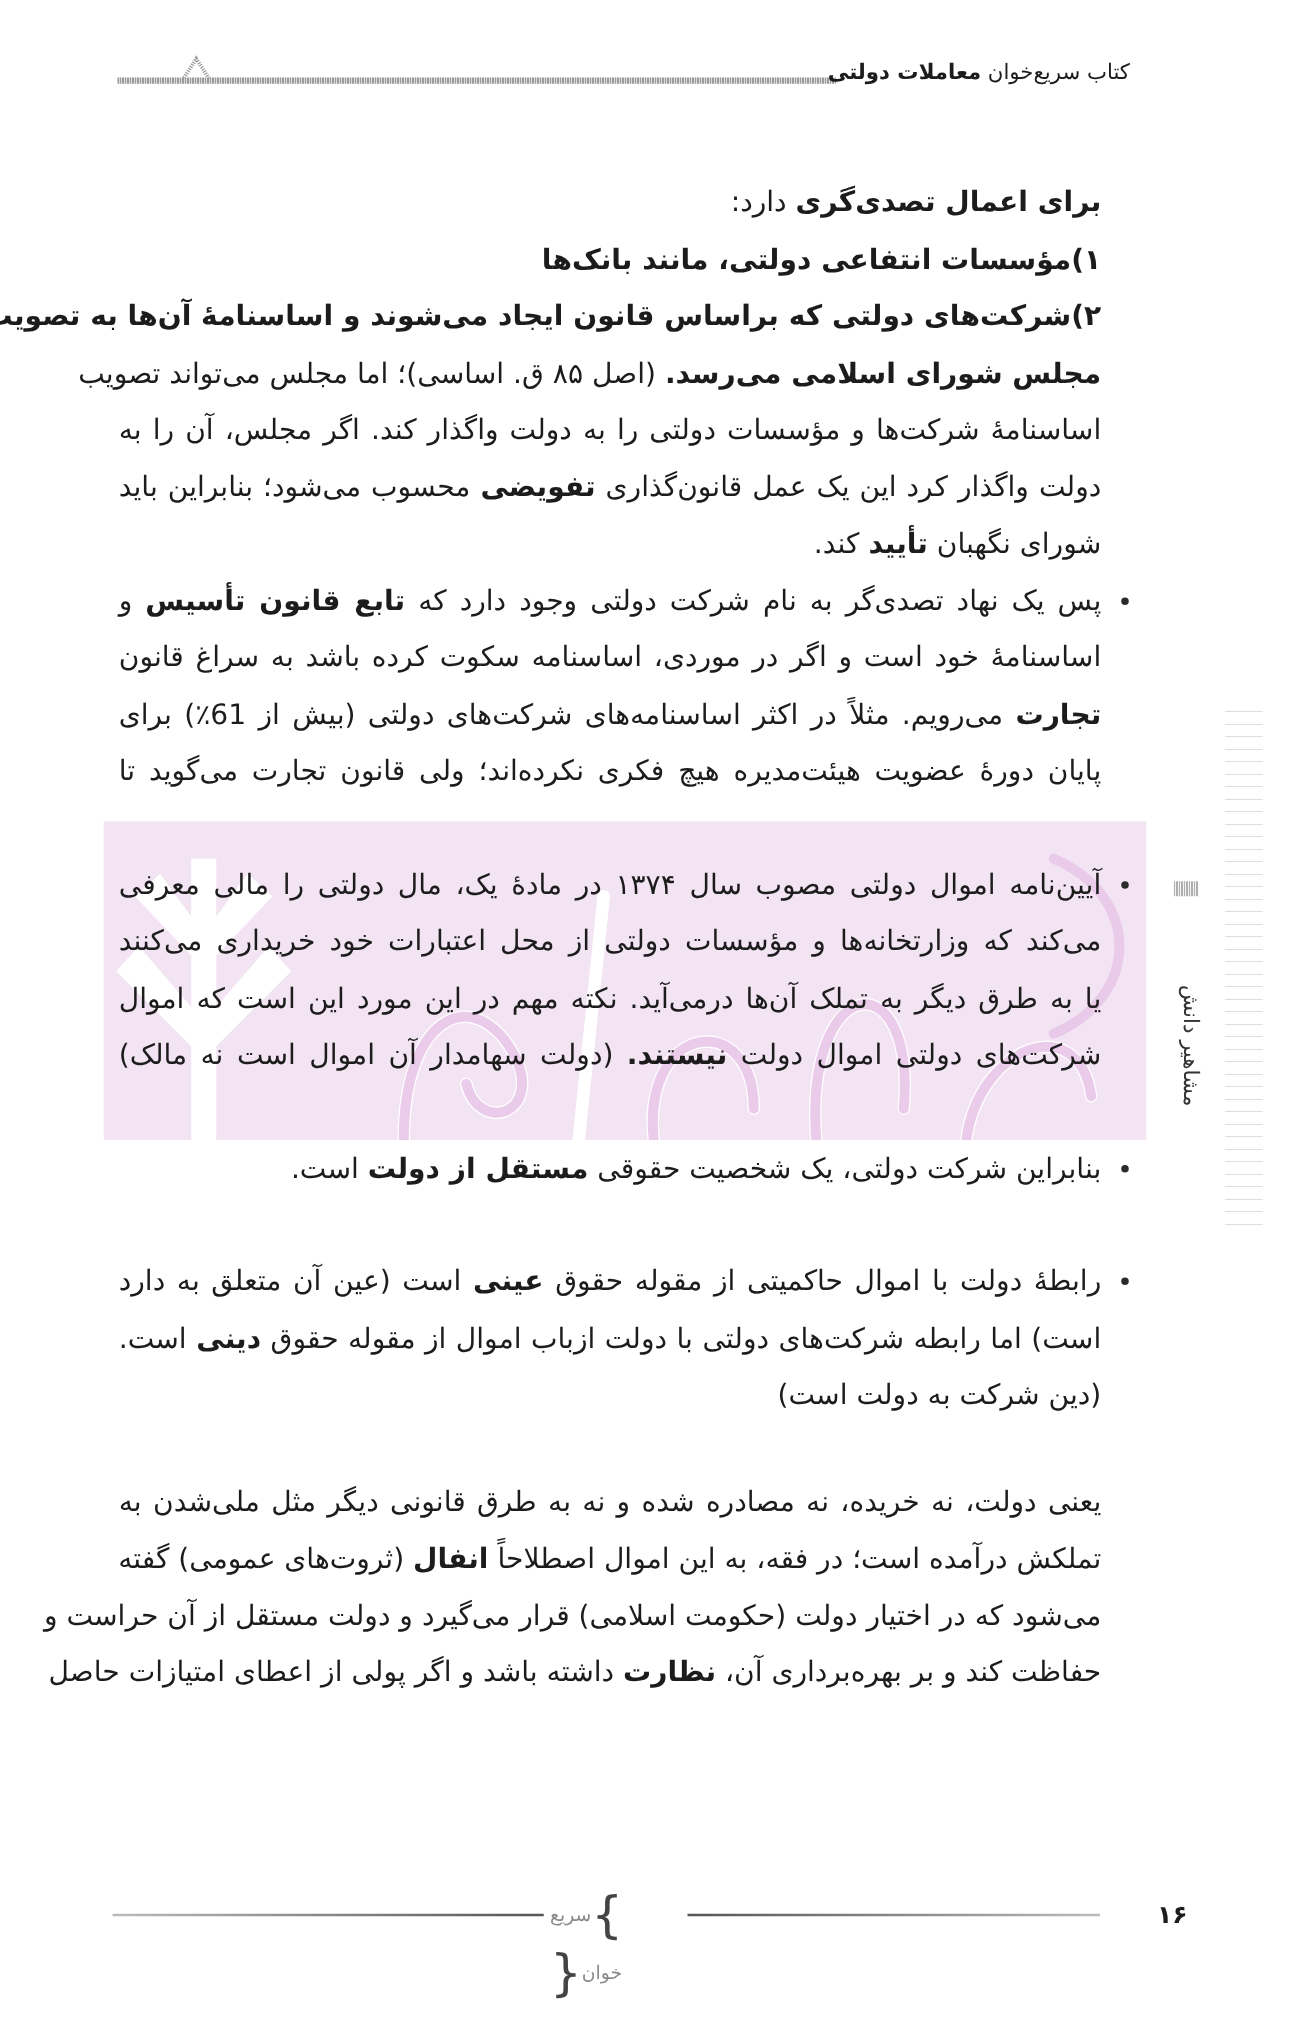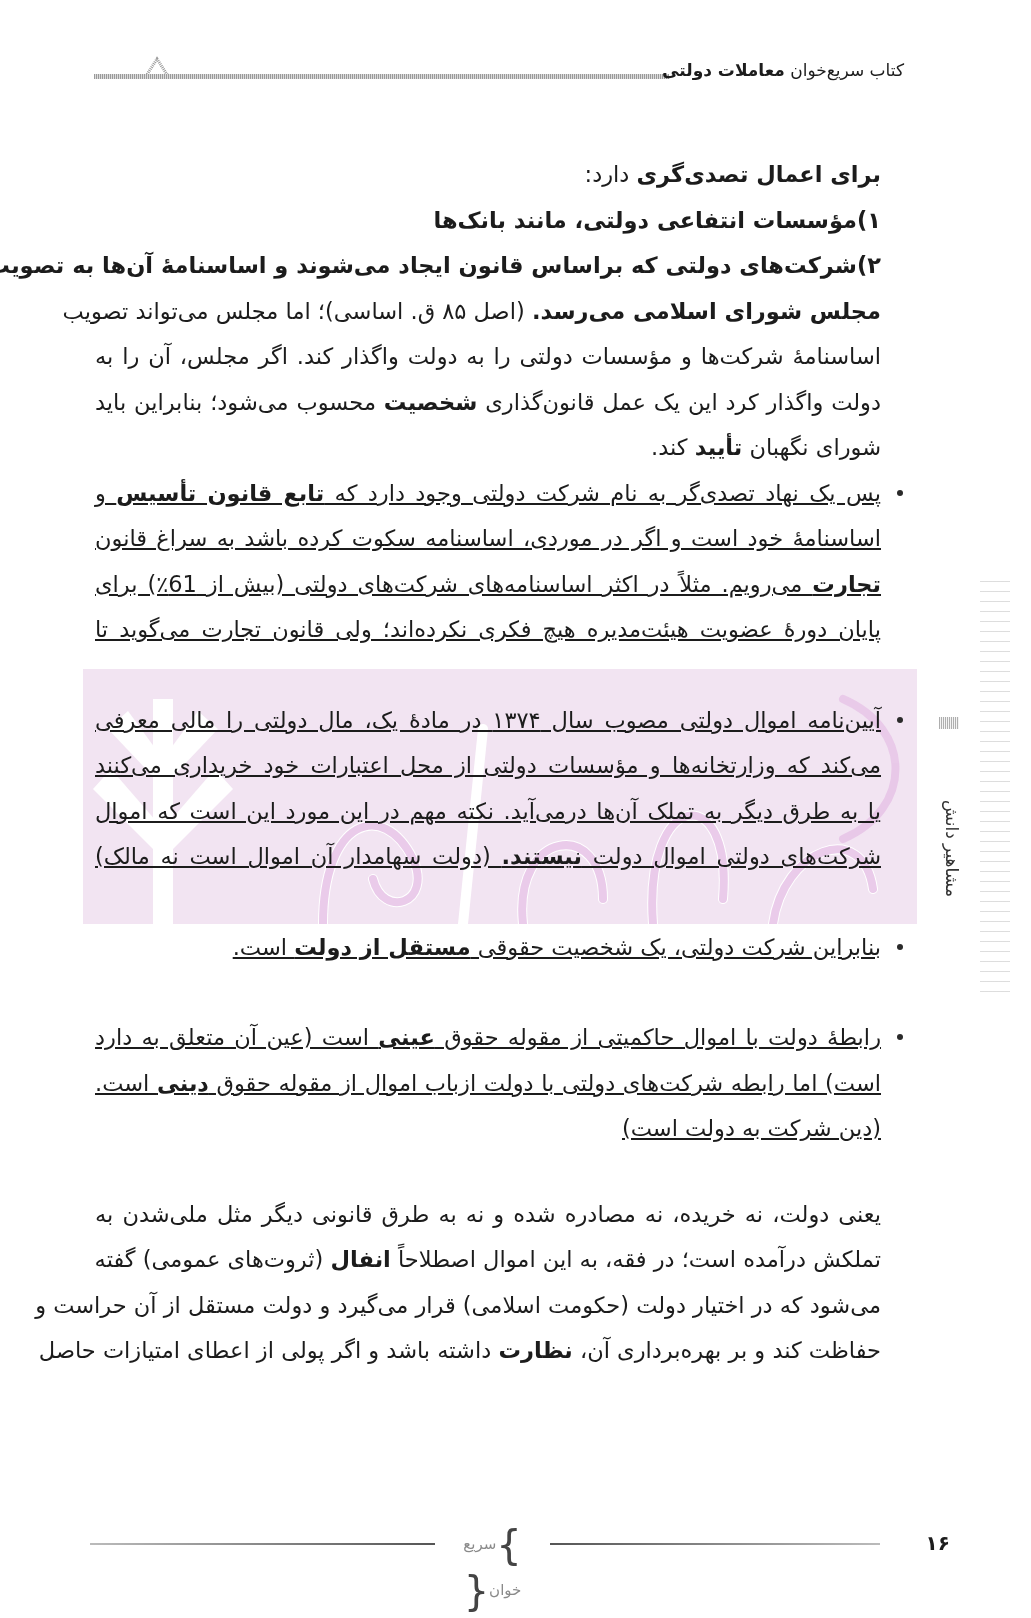--- a/index.html
+++ b/index.html
@@ -1,42 +1,42 @@
 <!DOCTYPE html>
 <html lang="fa" dir="rtl"><head>
 <meta charset="utf-8">
 <style>
   html, body { margin: 0; padding: 0; background: #ffffff; }
   body {
     width: 1031px; height: 1618px; position: relative; overflow: hidden;
     font-family: "DejaVu Sans", "Liberation Sans", sans-serif;
     color: #1c1c1c;
   }
-  .page { position: absolute; left: 0; top: 12px; width: 1031px; height: 1276px; }
+  .page { position: absolute; left: 0; top: 0; width: 1031px; height: 1276px; }
 
   
   .header { position: absolute; top: 40px; left: 94px; width: 810px; height: 40px; }
   .header-title { position: absolute; right: 0; top: 8px; font-size: 17px; white-space: nowrap; direction: rtl; }
   .header-title b { font-weight: 700; }
   .header-rule {
     position: absolute; left: 0; top: 22px; width: 575px; height: 5px;
     background: repeating-linear-gradient(90deg, #9a9a9a 0 1px, #dcdcdc 1px 2px);
   }
   .header-peak { position: absolute; left: 28px; top: 4px; width: 70px; height: 24px; }
 
   
   .watermark { position: absolute; left: 83px; top: 657px; width: 834px; height: 255px; z-index: 0; }
   .wm-box { position: absolute; inset: 0; background: #f0dff0; opacity: 0.85; }
 
   
   .content { position: absolute; left: 95px; right: 150px; top: 140px; z-index: 1; direction: rtl; text-align: justify; }
   .line { font-size: 22.5px; line-height: 45.5px; text-align: justify; text-align-last: justify; white-space: nowrap; }
   .line.last { text-align-last: right; }
   .para { margin: 0; }
-  .bullet-block { position: relative; padding-right: 0; text-decoration: underline; }
+  .bullet-block { position: relative; padding-right: 0; }
   .bullet-dot { position: absolute; right: -22px; top: 19px; width: 6px; height: 6px; border-radius: 50%; background: #2a2a2a; }
   .gap-xl { height: 45px; }
   .gap-lg { height: 40px; }
   .heading { font-size: 29px; font-weight: 700; line-height: 50px; margin-top: 8px; }
   b, .bold { font-weight: 700; }
 
   
   .side-label {
     position: absolute; left: 932px; top: 735px; width: 30px; height: 150px;
     writing-mode: vertical-rl; font-size: 17px; color: #333; white-space: nowrap; direction: rtl;
@@ -47,21 +47,21 @@
   .side-stamp { position: absolute; left: 939px; top: 705px; width: 20px; height: 12px;
     background: repeating-linear-gradient(90deg, #9a9a9a 0 1px, #f0f0f0 1px 2px); opacity: .8; }
 
   
   .footer { position: absolute; top: 1505px; left: 90px; width: 860px; height: 60px; }
   .footer-rule-left { position: absolute; left: 0; top: 26px; width: 345px; height: 2px;
     background: linear-gradient(90deg, #bbb, #555); }
   .footer-rule-right { position: absolute; left: 460px; top: 26px; width: 330px; height: 2px;
     background: linear-gradient(90deg, #555, #bbb); }
   .footer-logo { position: absolute; left: 350px; top: 4px; width: 105px; height: 46px; font-size: 15px;
-    color: #8a8a8a; text-align: center; line-height: 46px; }
+    color: #8a8a8a; text-align: left; line-height: 46px; }
   .footer-logo .brace { font-size: 40px; color: #444; line-height: 40px; vertical-align: middle; }
   .page-number { position: absolute; right: 0; top: 14px; font-size: 20px; font-weight: 700; }
 </style>
 </head>
 <body>
 
 <div class="page">
 
   <div class="header">
     <svg class="header-peak" viewBox="0 0 70 24">
@@ -102,21 +102,21 @@
 
   <div class="content">
 
     <div class="line last para"><b>برای اعمال تصدی‌گری</b><span> دارد:</span></div>
 
     <div class="line last bold">۱)مؤسسات انتفاعی دولتی، مانند بانک‌ها</div>
 
     <div class="line bold">۲)شرکت‌های دولتی که براساس قانون ایجاد می‌شوند و اساسنامهٔ آن‌ها به تصویب</div>
     <div class="line"><b>مجلس شورای اسلامی می‌رسد.</b><span> (اصل ۸۵ ق. اساسی)؛ اما مجلس می‌تواند تصویب</span></div>
     <div class="line">اساسنامهٔ شرکت‌ها و مؤسسات دولتی را به دولت واگذار کند. اگر مجلس، آن را به</div>
-    <div class="line"><span>دولت واگذار کرد این یک عمل قانون‌گذاری </span><b>شخصیت</b><span> محسوب می‌شود؛ بنابراین باید</span></div>
+    <div class="line"><span>دولت واگذار کرد این یک عمل قانون‌گذاری </span><b>تفویضی</b><span> محسوب می‌شود؛ بنابراین باید</span></div>
     <div class="line last"><span>شورای نگهبان </span><b>تأیید</b><span> کند.</span></div>
 
     <div class="bullet-block">
       <span class="bullet-dot"></span>
       <div class="line"><span>پس یک نهاد تصدی‌گر به نام شرکت دولتی وجود دارد که </span><b>تابع قانون تأسیس</b><span> و</span></div>
       <div class="line">اساسنامهٔ خود است و اگر در موردی، اساسنامه سکوت کرده باشد به سراغ قانون</div>
       <div class="line"><b>تجارت</b><span> می‌رویم. مثلاً در اکثر اساسنامه‌های شرکت‌های دولتی (بیش از 61٪) برای</span></div>
       <div class="line">پایان دورهٔ عضویت هیئت‌مدیره هیچ فکری نکرده‌اند؛ ولی قانون تجارت می‌گوید تا</div>
     </div>
 

